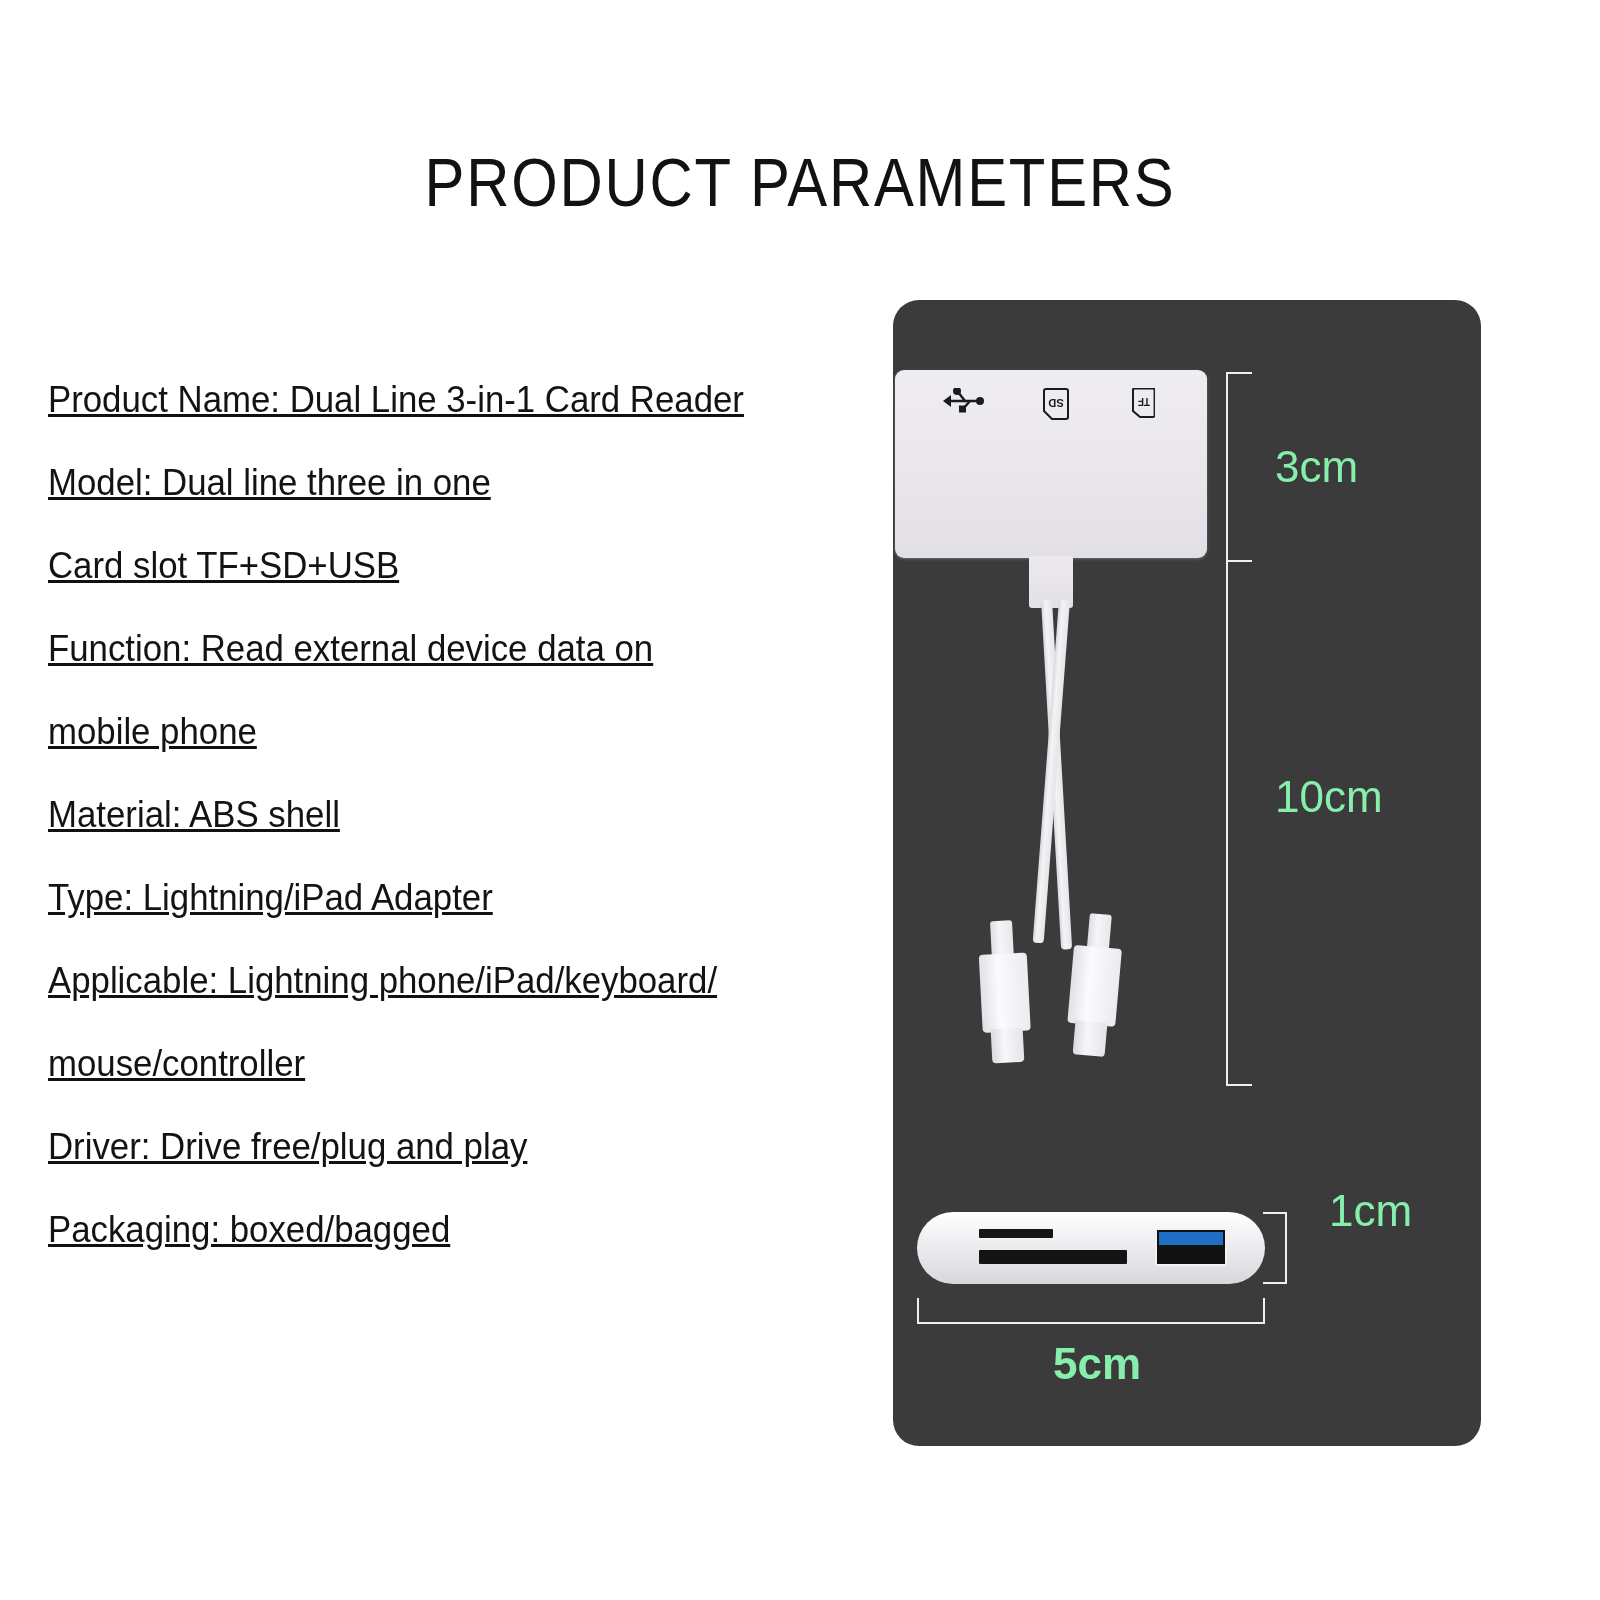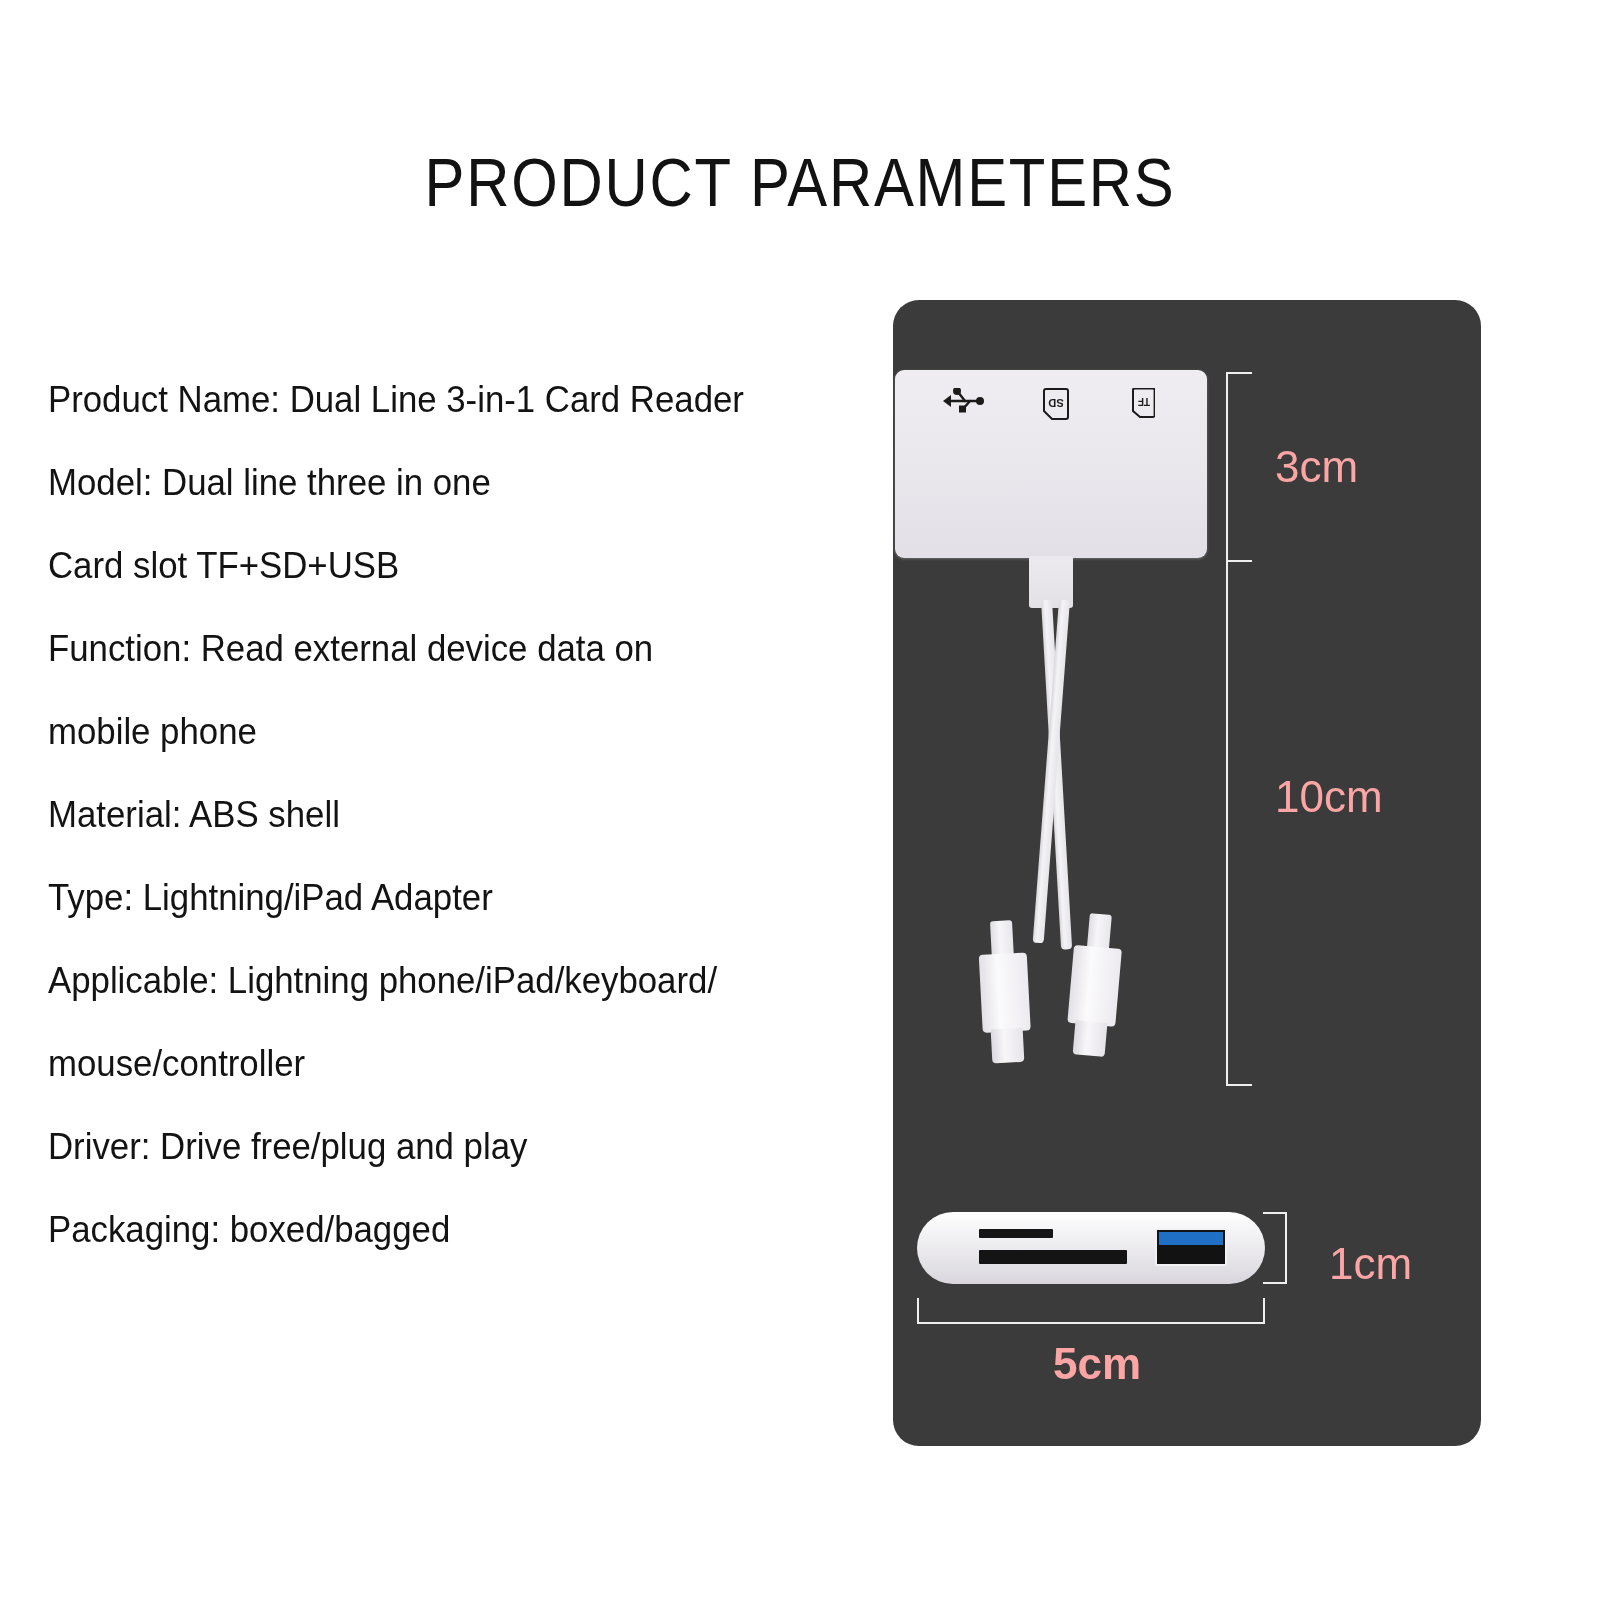--- a/index.html
+++ b/index.html
@@ -33,20 +33,21 @@
     transform-origin: center top;
     white-space: nowrap;
   }
 
   
   #spec-list {
     position: absolute;
     left: 48px;
     top: 358px;
     width: 830px;
+    text-decoration: underline;
   }
   .spec-line {
     font-size: 37px;
     line-height: 83px;
     font-weight: 400;
     color: #131313;
     white-space: nowrap;
     transform: scaleX(0.94);
     transform-origin: left center;
   }
@@ -192,21 +193,21 @@
     left: 2px;
     top: 2px;
     right: 2px;
     height: 13px;
     background: #1f6fc4;
   }
 
   
   .dim-label {
     position: absolute;
-    color: #fca5a5;
+    color: #86efac;
     font-size: 44px;
     line-height: 44px;
     font-weight: 400;
     white-space: nowrap;
   }
   .dim-line-v {
     position: absolute;
     width: 2px;
     background: #efefef;
   }
@@ -236,21 +237,21 @@
 
   
   #dim10-line  { left: 333px; top: 72px;  height: 714px; }
   #dim10-t1    { left: 333px; top: 784px; }
   #dim10-label { left: 382px; top: 475px; }
 
   
   #dim1-line  { left: 392px; top: 912px; height: 72px; }
   #dim1-t1    { left: 370px; top: 912px; width: 24px; }
   #dim1-t2    { left: 370px; top: 982px; width: 24px; }
-  #dim1-label { left: 436px; top: 942px; }
+  #dim1-label { left: 436px; top: 889px; }
 
   
   #dim5-line  { left: 24px;  top: 1022px; width: 348px; }
   #dim5-t1    { left: 24px;  top: 998px;  height: 24px; }
   #dim5-t2    { left: 370px; top: 998px;  height: 24px; }
   #dim5-label { left: 160px; top: 1042px; font-weight: bold; }
 </style>
 </head>
 <body>
 

